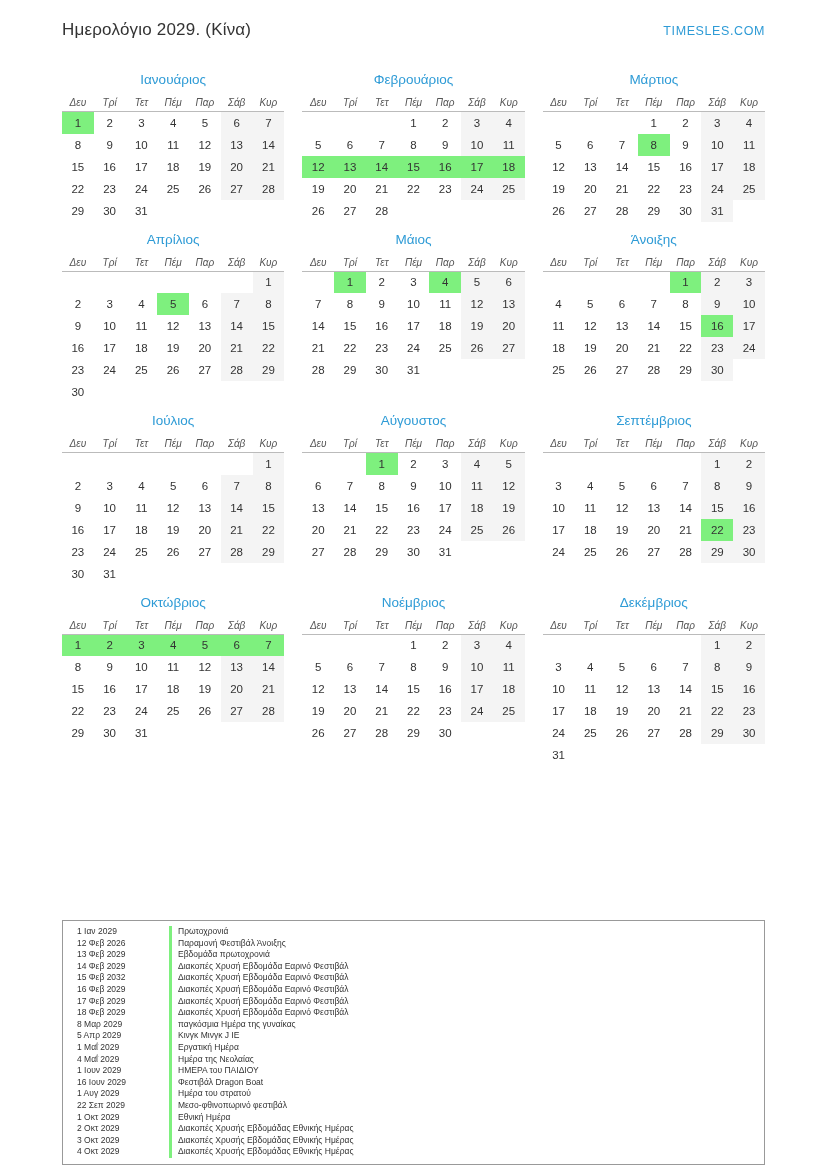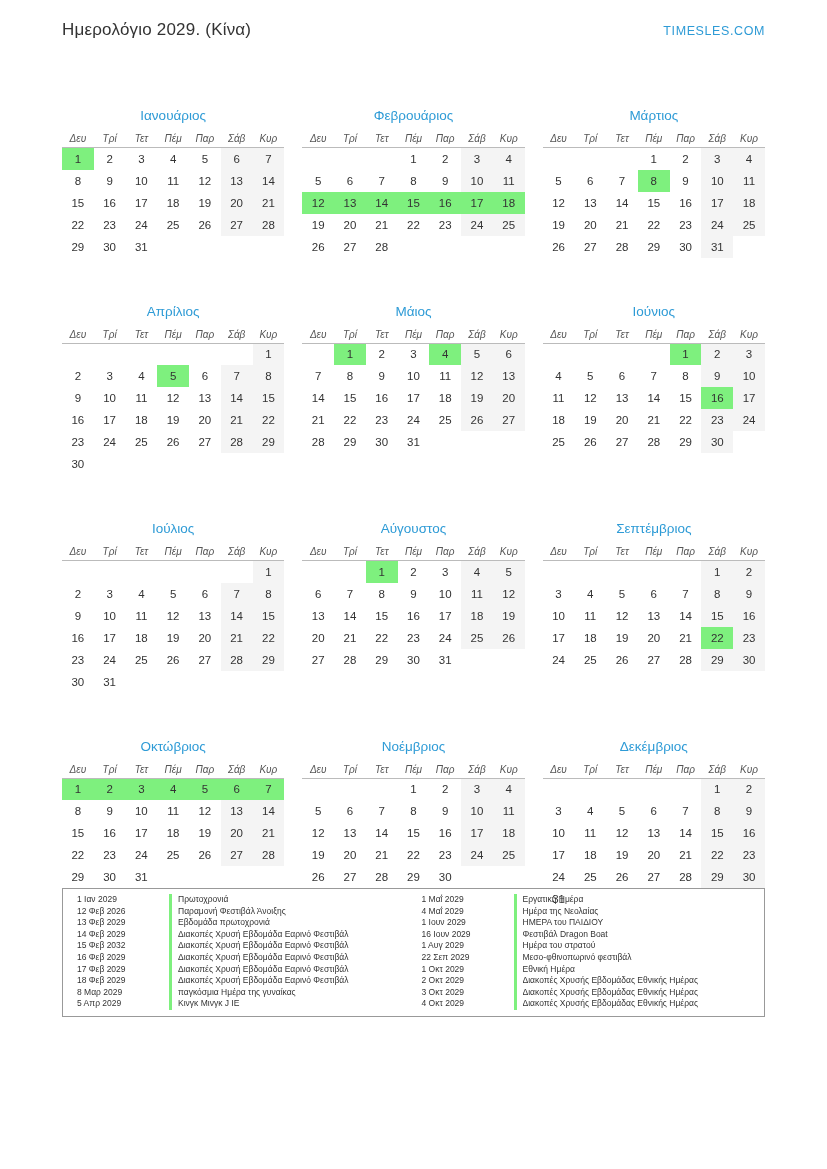--- a/index.html
+++ b/index.html
@@ -40,21 +40,20 @@
     row-gap: 0px;
     column-gap: 18px;
   }
 
   .month { padding-top: 10px; }
   .month-name {
     text-align: center;
     color: #2e9bd6;
     font-size: 13.5px;
     margin-bottom: 8px;
-    margin-top: 36px;
   }
   table.cal {
     width: 100%;
     border-collapse: collapse;
     table-layout: fixed;
   }
   table.cal th {
     font-size: 10px;
     font-weight: normal;
     font-style: italic;
@@ -71,26 +70,27 @@
     padding: 0;
   }
   td.we { background: #f4f4f4; }
   td.hl { background: #7ef07e; }
   td.hl.we { background: #7ef07e; }
   td.empty { background: transparent; }
 
   .legend {
     position: absolute;
     left: 62px;
-    top: 888px;
+    top: 920px;
     width: 703px;
     border: 1px solid #999999;
     padding: 5px 6px 6px 6px;
     display: flex;
     gap: 0px;
+    flex-direction: column;
   }
   .legend-col {
     width: 50%;
     display: block;
   }
   .legend-row {
     display: flex;
     align-items: flex-start;
     font-size: 8.5px;
     line-height: 11.6px;
@@ -441,21 +441,21 @@
               <td class="">30</td>
               <td class="">31</td>
               <td class="empty"></td>
               <td class="empty"></td>
               <td class="empty"></td>
             </tr>
           </tbody>
         </table>
       </div>
       <div class="month">
-        <div class="month-name">Ιούνιος</div>
+        <div class="month-name">Άνοιξης</div>
         <table class="cal">
           <thead>
             <tr>
               <th>Δευ</th>
               <th>Τρί</th>
               <th>Τετ</th>
               <th>Πέμ</th>
               <th>Παρ</th>
               <th>Σάβ</th>
               <th>Κυρ</th>

